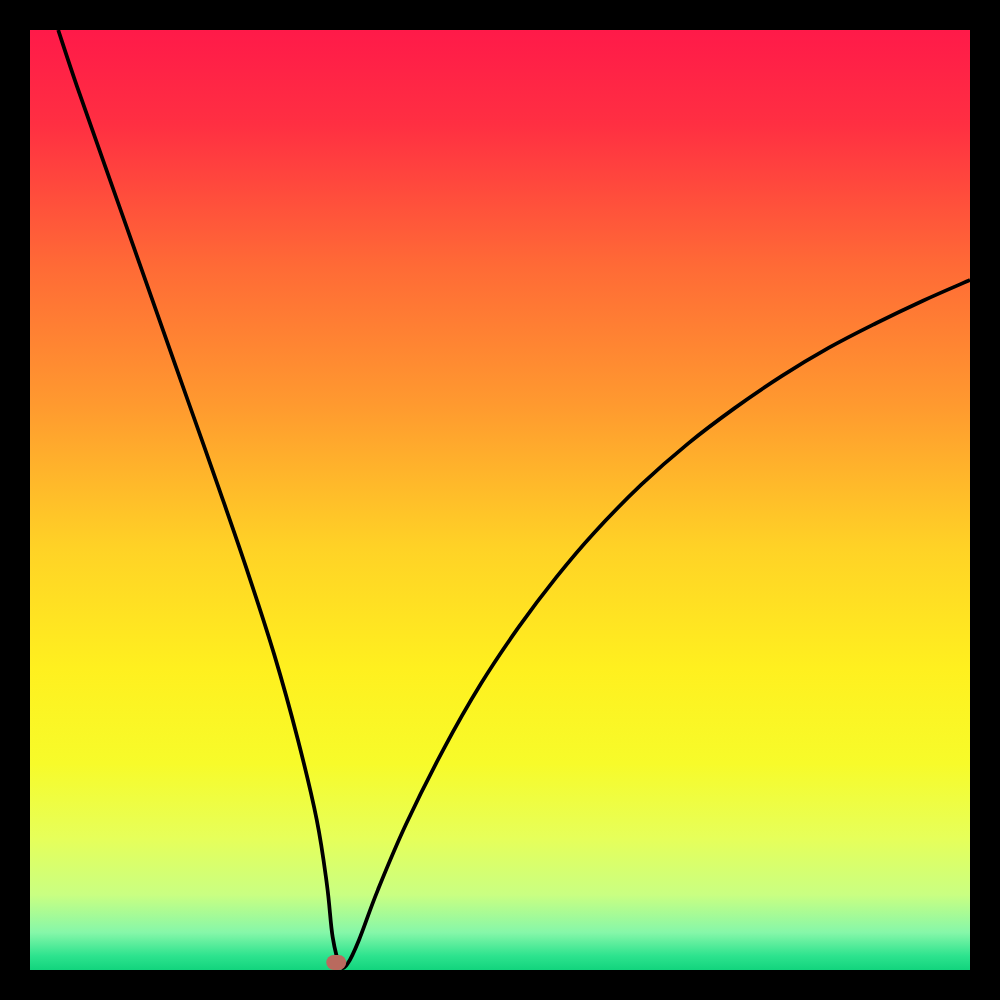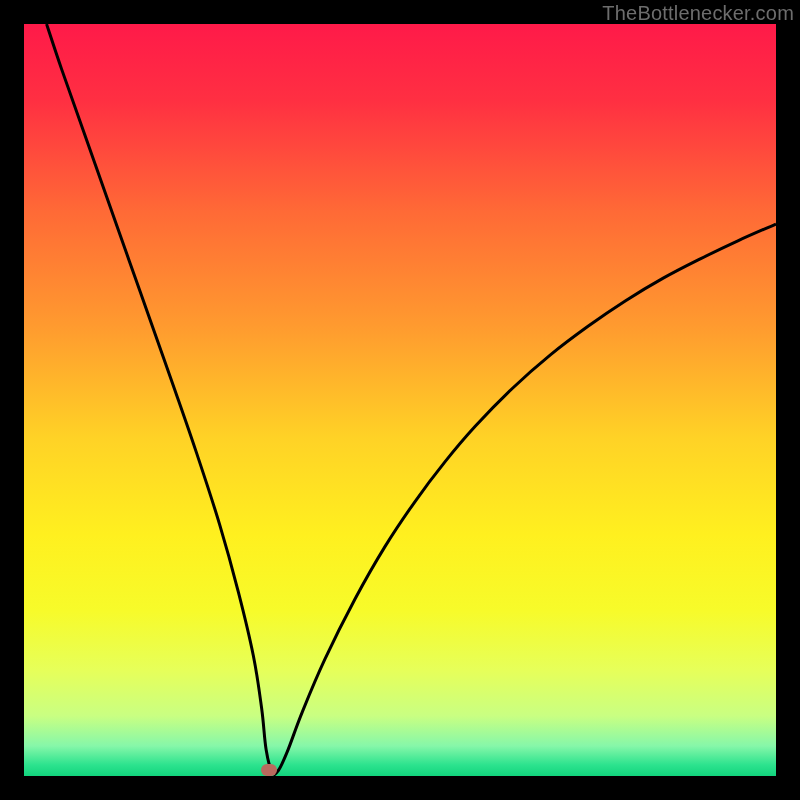--- a/index.html
+++ b/index.html
@@ -43,21 +43,20 @@
     height: 12px;
     border-radius: 6px;
     background: #b96a5e;
     transform: translate(-50%, -50%);
   }
 </style>
 </head>
 <body>
 
 <div class="frame">
-  <div class="watermark">TheBottlenecker.com</div>
 
   <div class="plot">
     <svg id="chart-svg" width="752" height="752" viewBox="0 0 752 752">
       <defs>
         <linearGradient id="bg-grad" x1="0" y1="0" x2="0" y2="1">
             <stop offset="0%" stop-color="#ff1a49"></stop>
             <stop offset="10%" stop-color="#ff2f42"></stop>
             <stop offset="25%" stop-color="#ff6a36"></stop>
             <stop offset="40%" stop-color="#ff9a2f"></stop>
             <stop offset="55.00000000000001%" stop-color="#ffd226"></stop>

